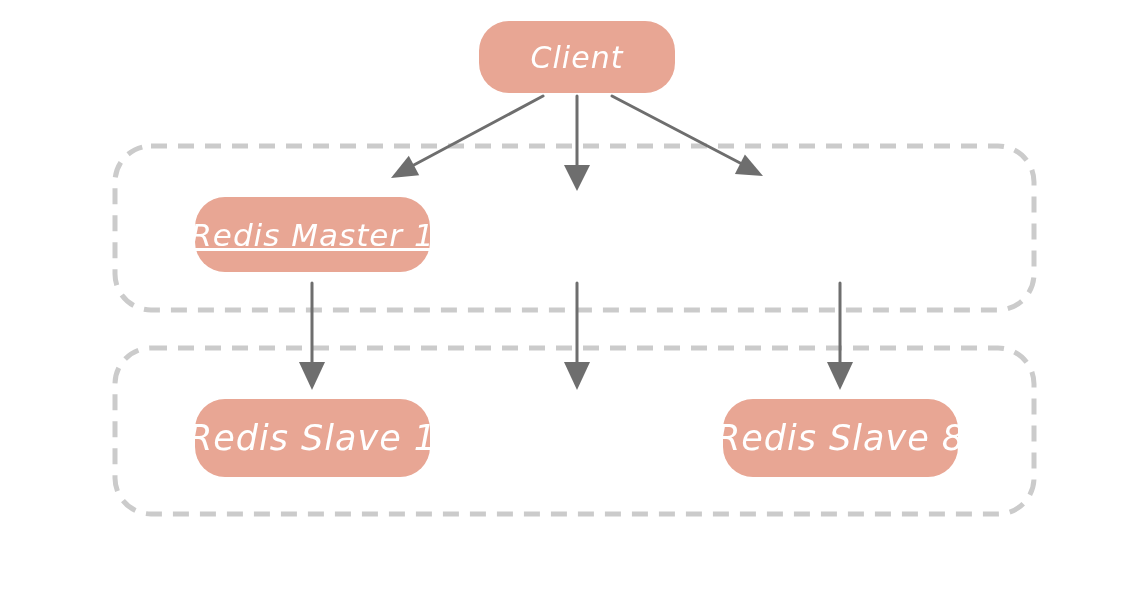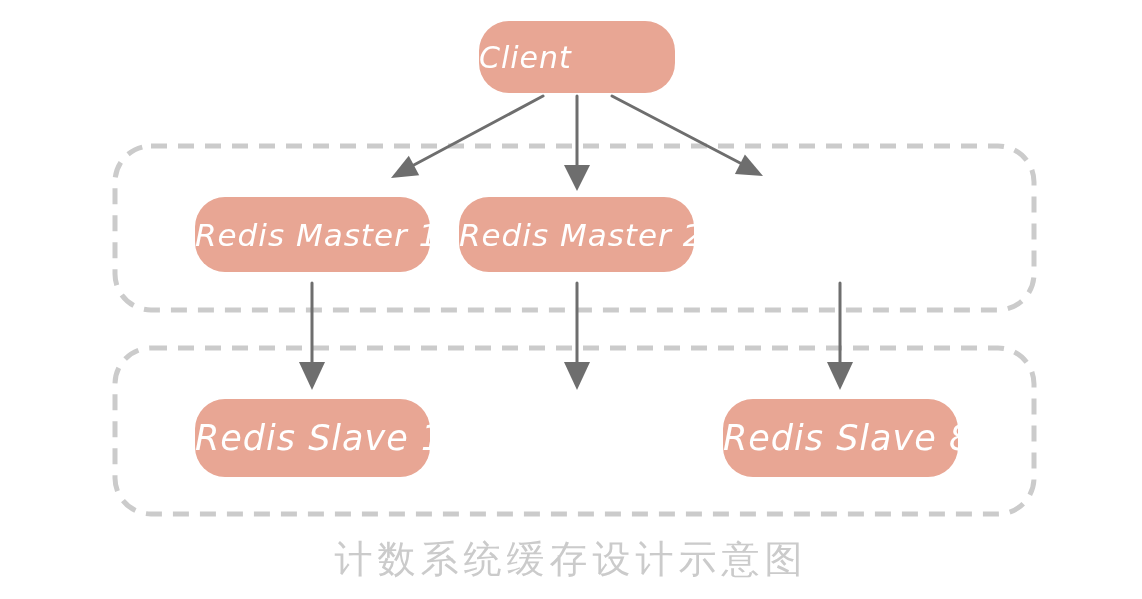--- a/index.html
+++ b/index.html
@@ -21,33 +21,35 @@
     width: 1142px;
     height: 599px;
   }
   .node {
     position: absolute;
     background: #e8a694;
     color: #ffffff;
     border-radius: 30px;
     display: flex;
     align-items: center;
+    justify-content: center;
     font-style: italic;
     letter-spacing: 1px;
     white-space: nowrap;
   }
   .node-client {
     left: 479px; top: 21px;
     width: 196px; height: 72px;
     font-size: 30px;
   }
   .node-mid {
     top: 197px;
     width: 235px; height: 75px;
     font-size: 31px;
+    text-decoration: underline;
   }
   .node-bottom {
     top: 399px;
     width: 235px; height: 78px;
     font-size: 35px;
   }
   .col-1 { left: 195px; }
   .col-2 { left: 459px; }
   .col-3 { left: 723px; }
   .caption {
@@ -117,26 +119,22 @@
     </g>
   </svg>
 
   <div class="node node-client">
     <span>Client</span>
   </div>
 
   <div class="node node-mid col-1">
     <span>Redis Master 1</span>
   </div>
-  <div class="node node-mid col-2">
-    <span>Redis Master 2</span>
-  </div>
 
   <div class="node node-bottom col-1">
     <span>Redis Slave 1</span>
   </div>
   <div class="node node-bottom col-3">
     <span>Redis Slave 8</span>
   </div>
 
-  <div class="caption">计数系统缓存设计示意图</div>
 
 </div>
 
 </body></html>

